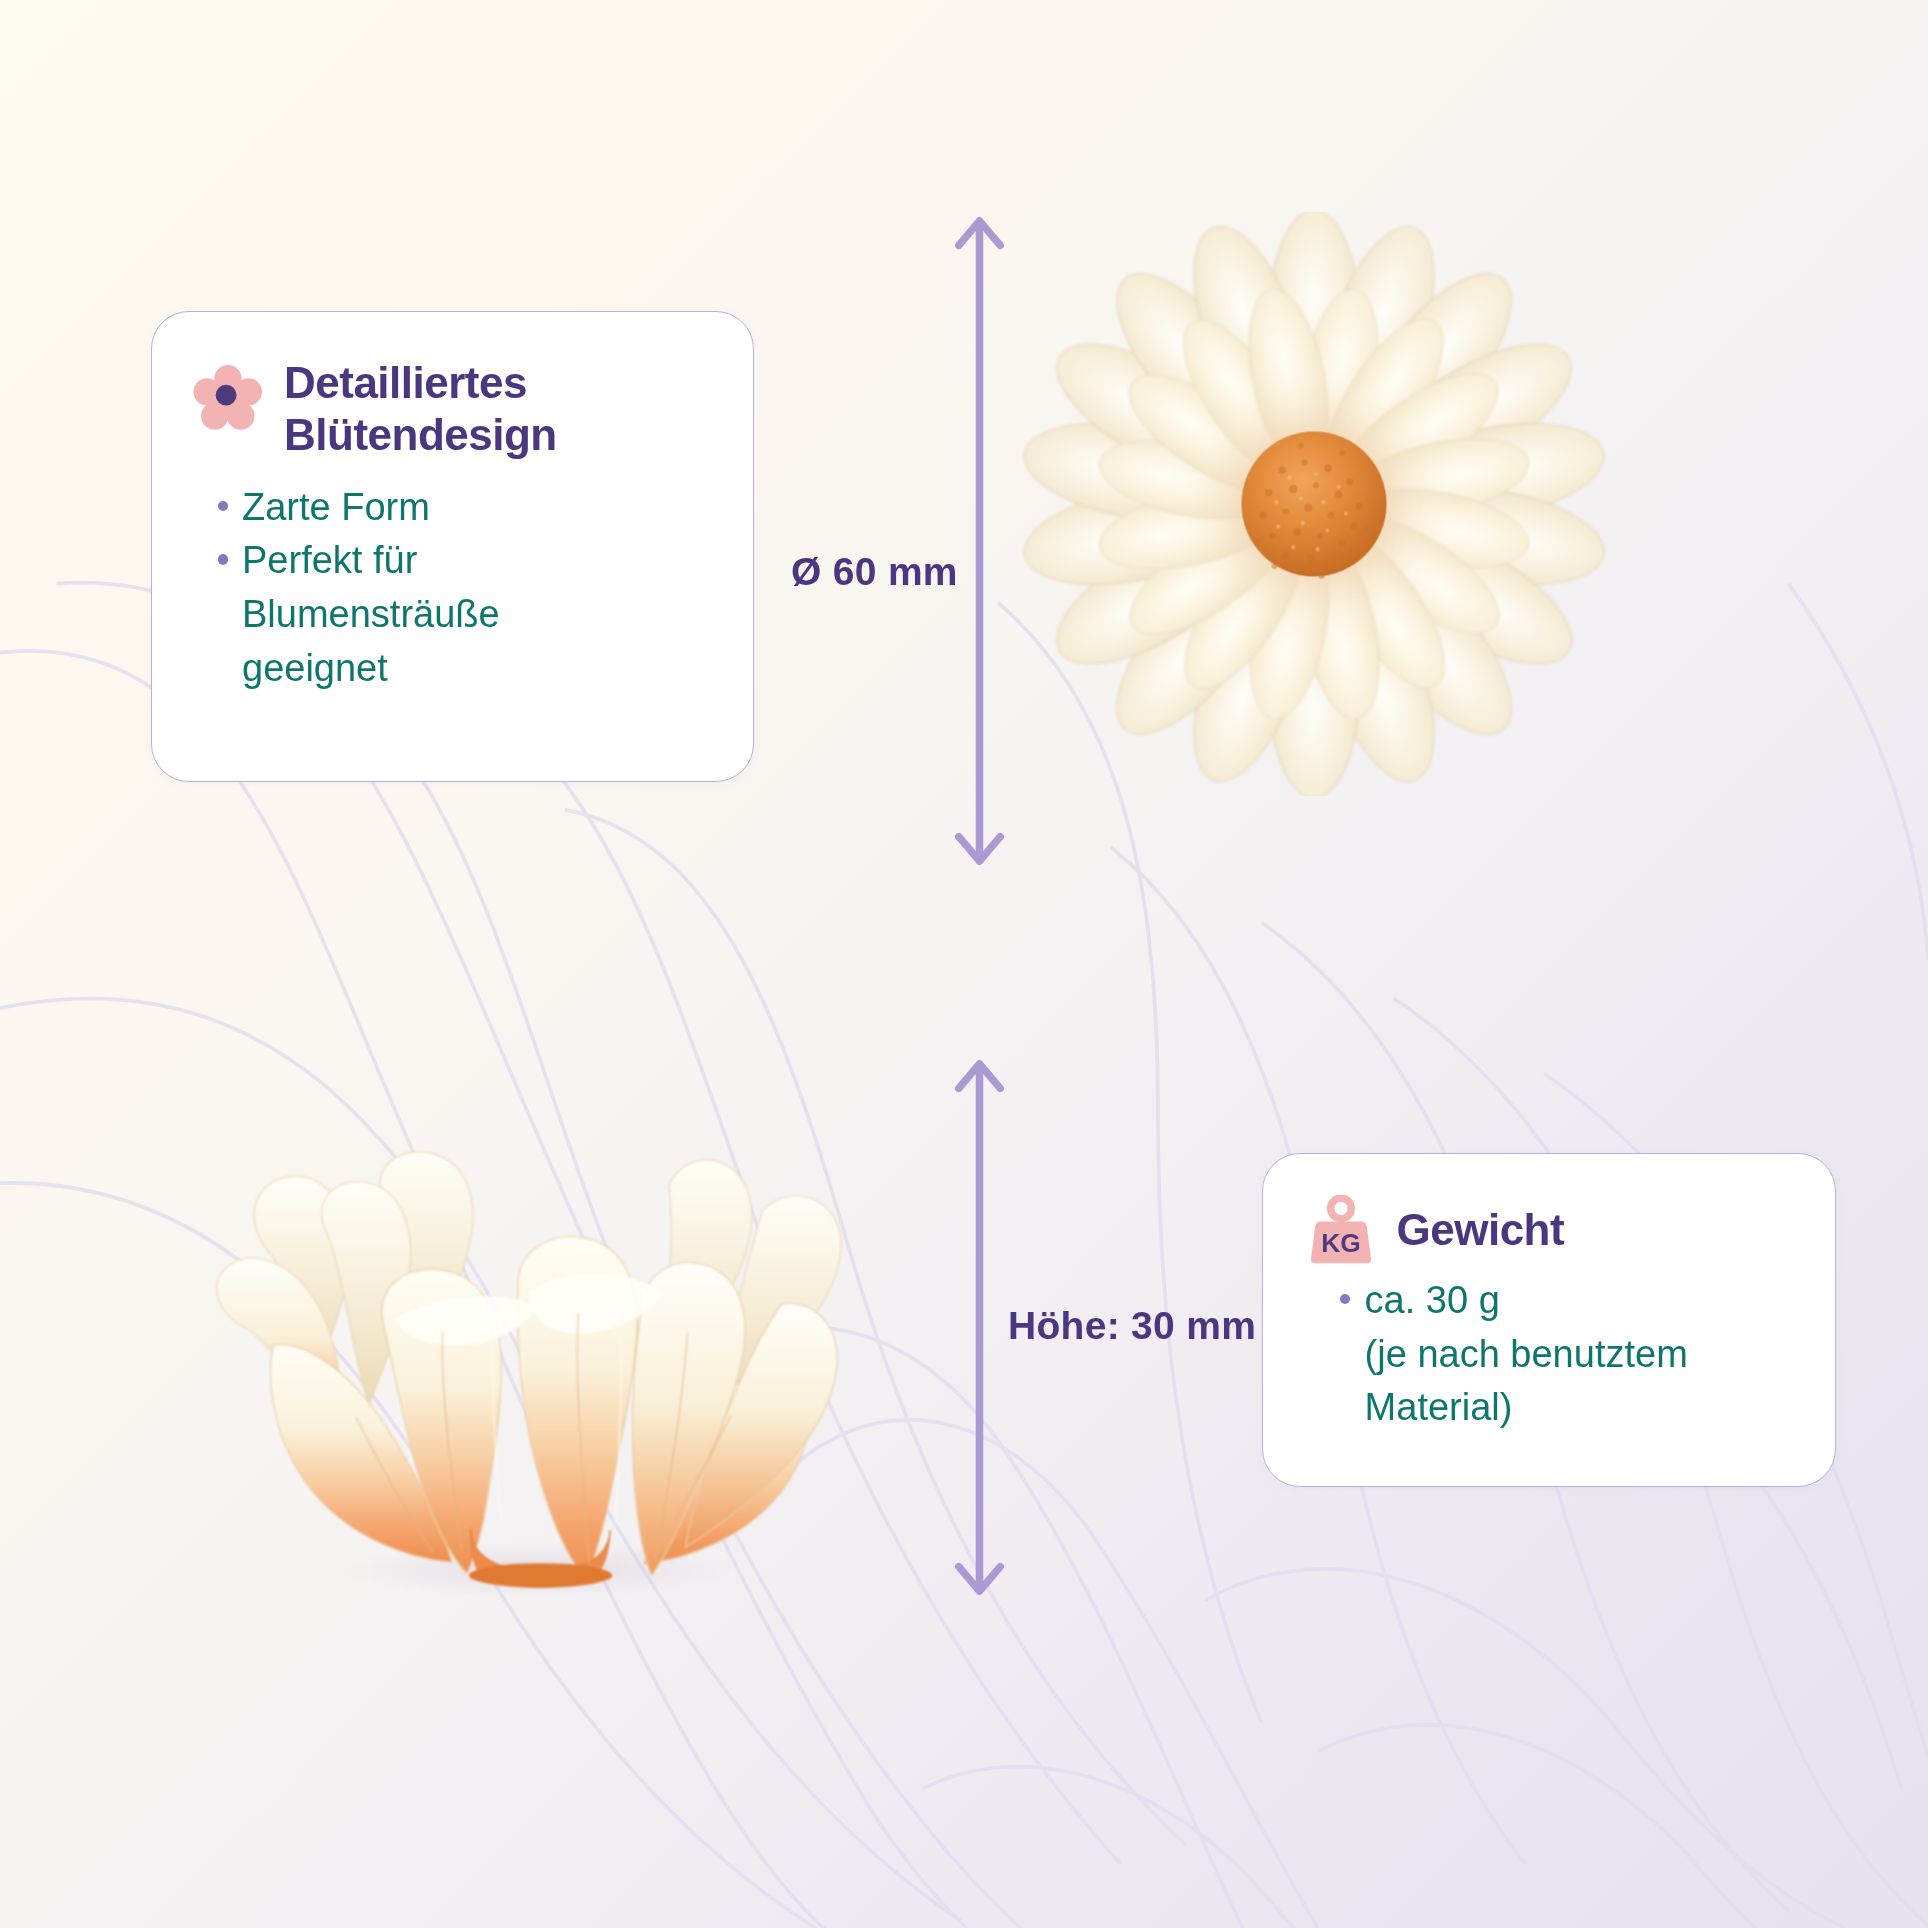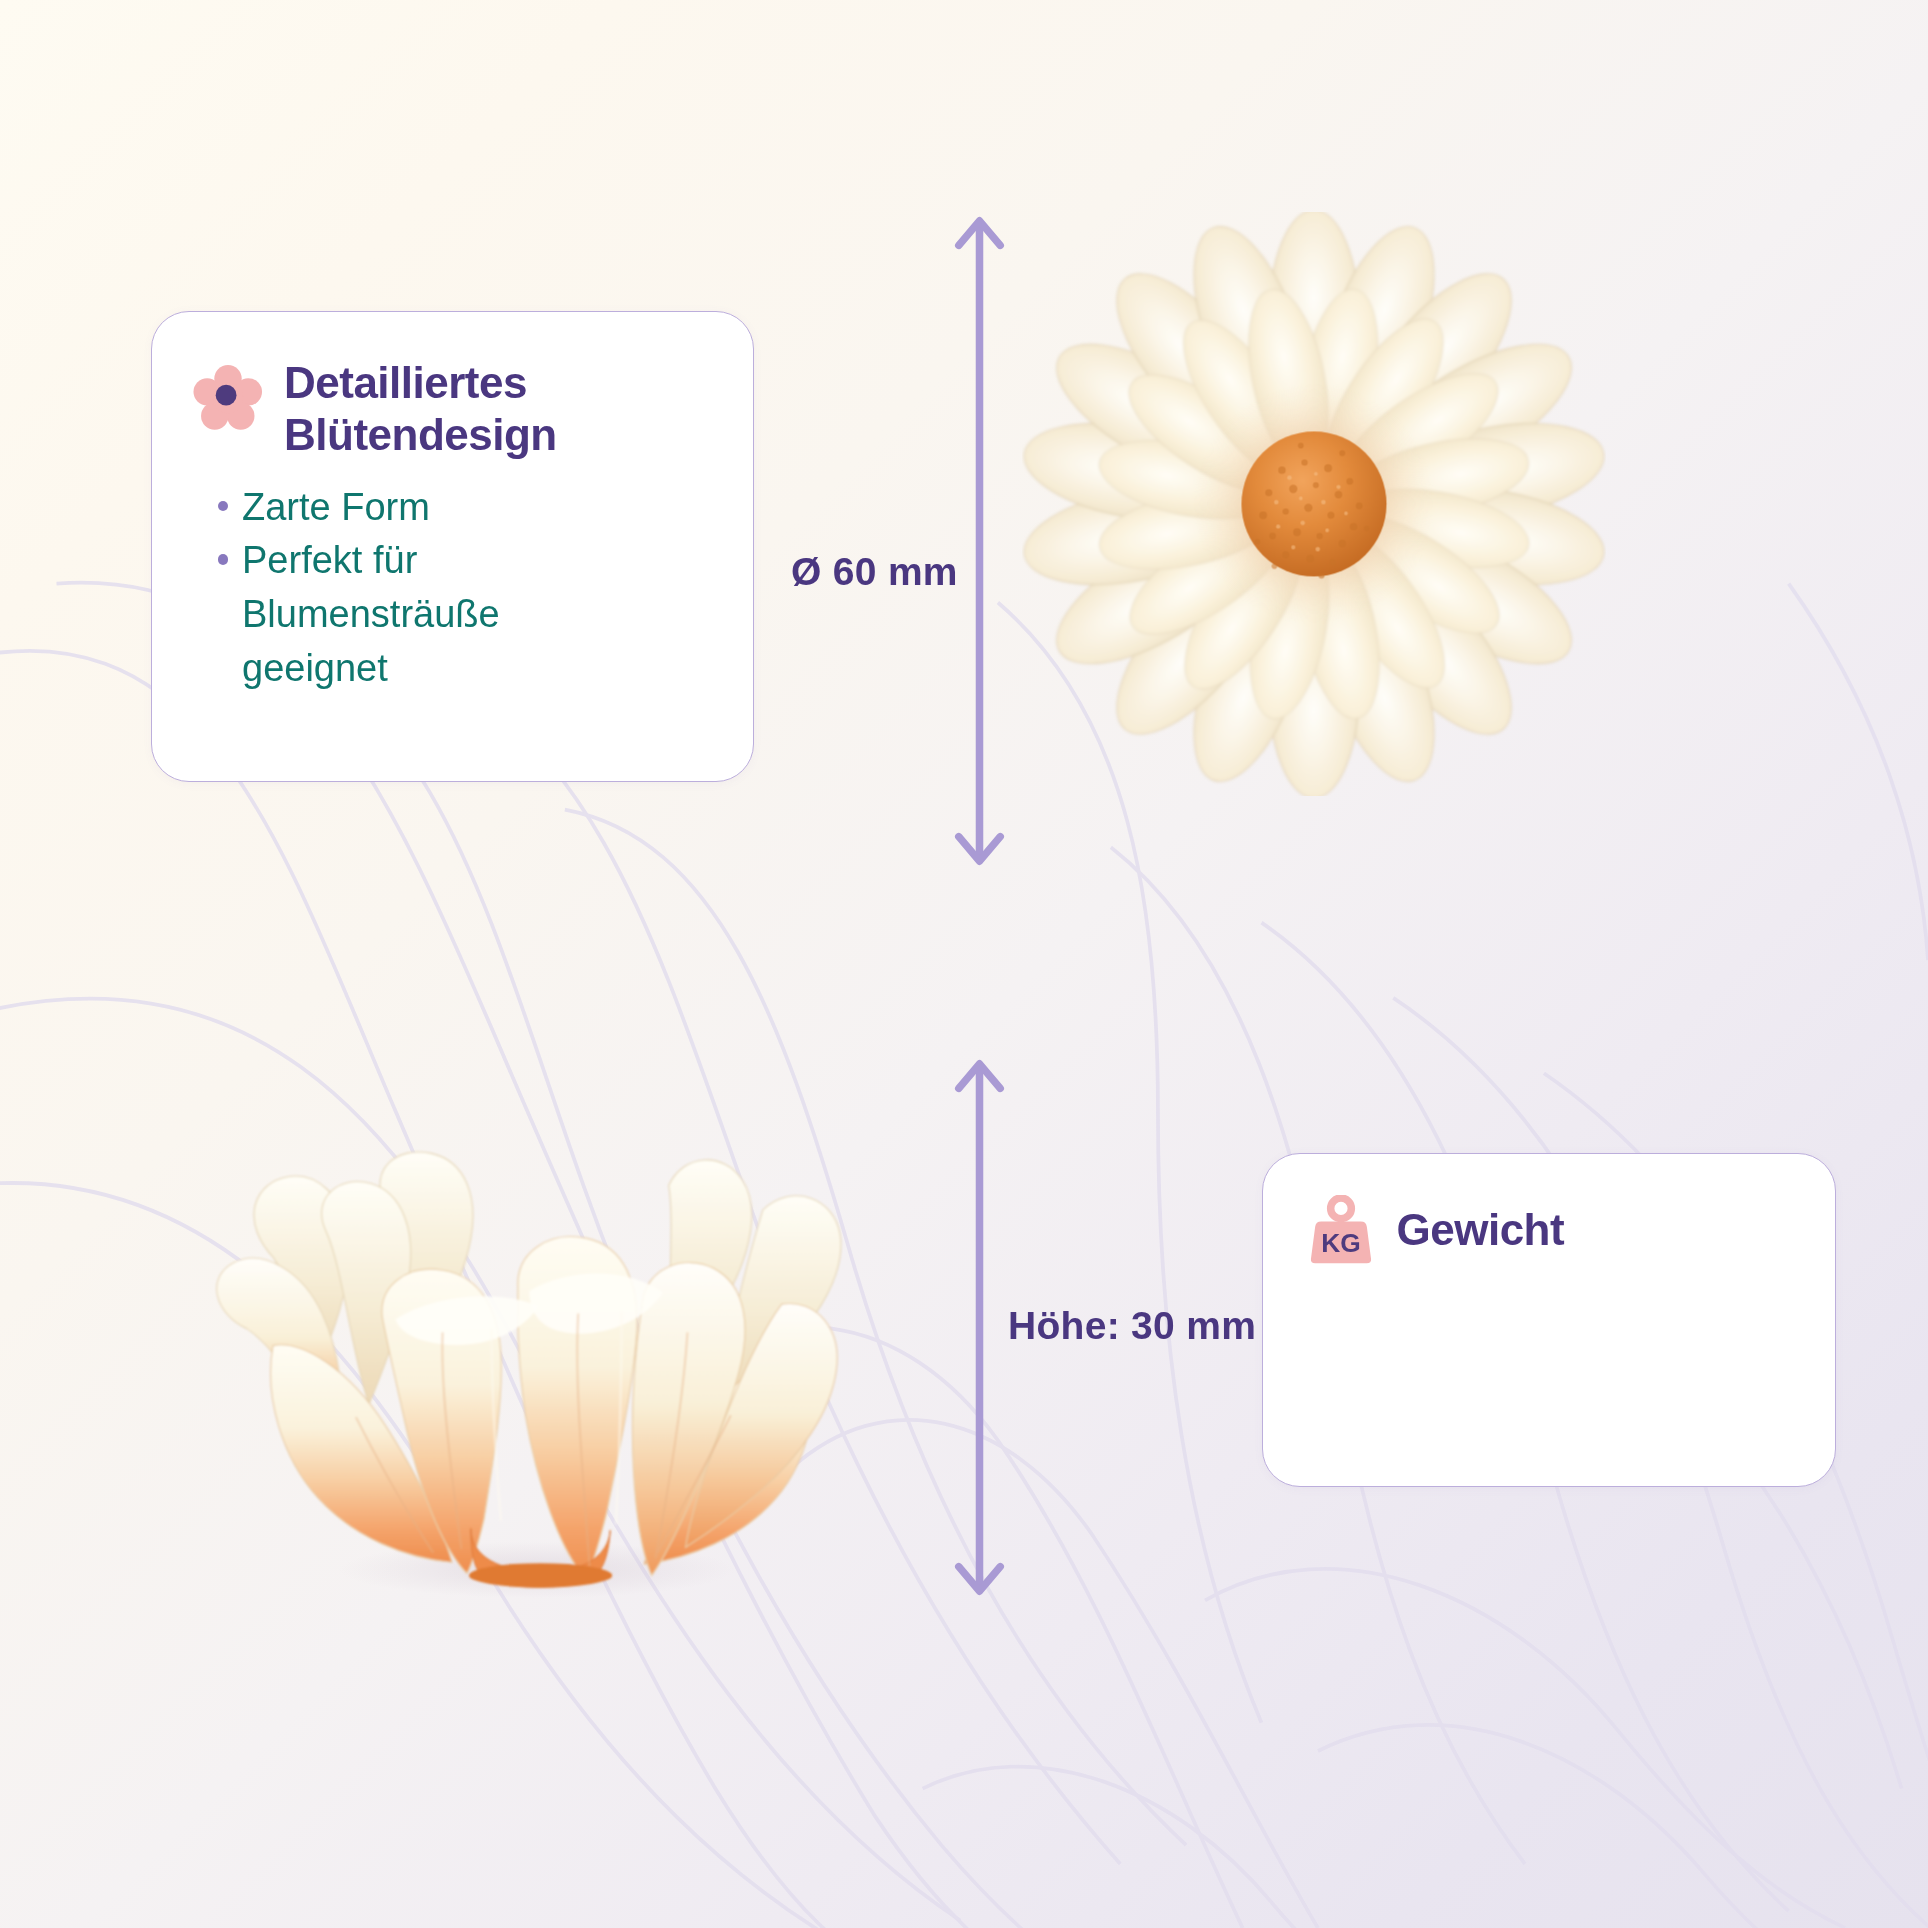--- a/index.html
+++ b/index.html
@@ -453,14 +453,19 @@
   <div class="card-head">
     <span class="icon-weight">
       <svg viewBox="0 0 66 74" width="62" height="70" xmlns="http://www.w3.org/2000/svg">
         <circle cx="33" cy="14" r="11" fill="none" stroke="#F4B3B3" stroke-width="8"></circle>
         <path d="M 12 28 L 54 28 C 58 28 60 30 60.5 33.5 L 65 68 C 65.4 71 63.6 72.5 60.5 72.5 L 5.5 72.5 C 2.4 72.5 0.6 71 1 68 L 5.5 33.5 C 6 30 8 28 12 28 Z" fill="#F4B3B3"></path>
         <text x="33" y="60" text-anchor="middle" font-family="'Liberation Sans', sans-serif" font-size="28" font-weight="bold" fill="#4E3B7E">KG</text>
       </svg>
     </span>
     <div class="card-title">Gewicht</div>
   </div>
+  <ul class="card-list">
+    <li>ca. 30 g</li>
+    <li class="no-bullet">(je nach benutztem</li>
+    <li class="no-bullet">Material)</li>
+  </ul>
 </div>
 
 
 </body></html>

